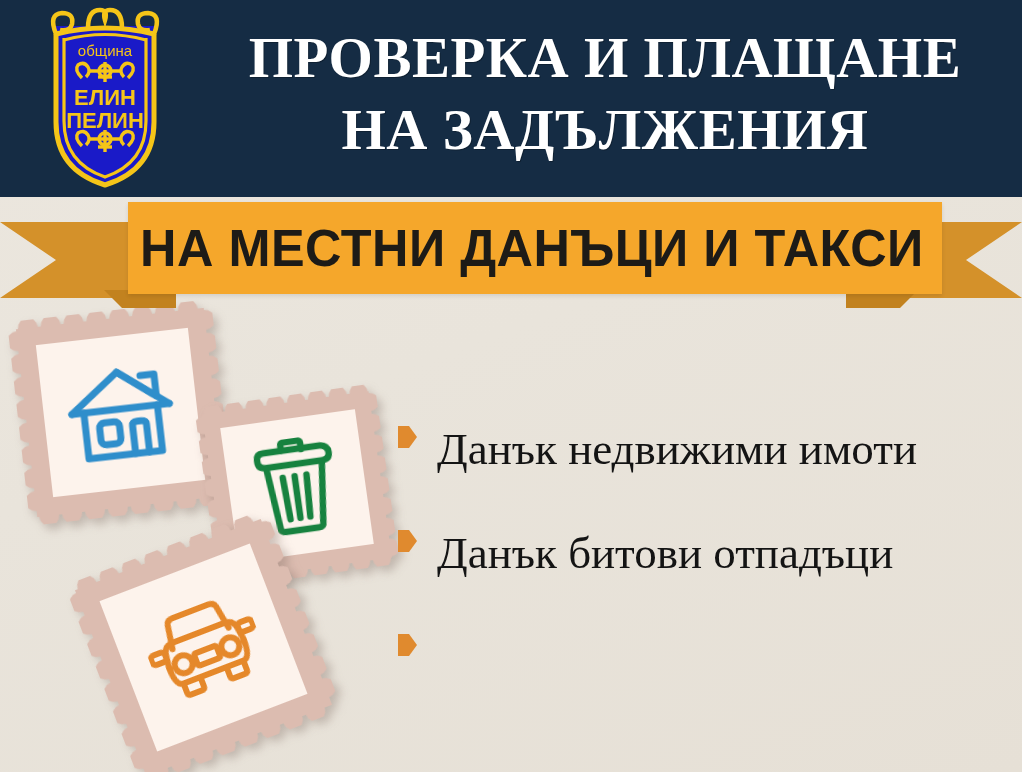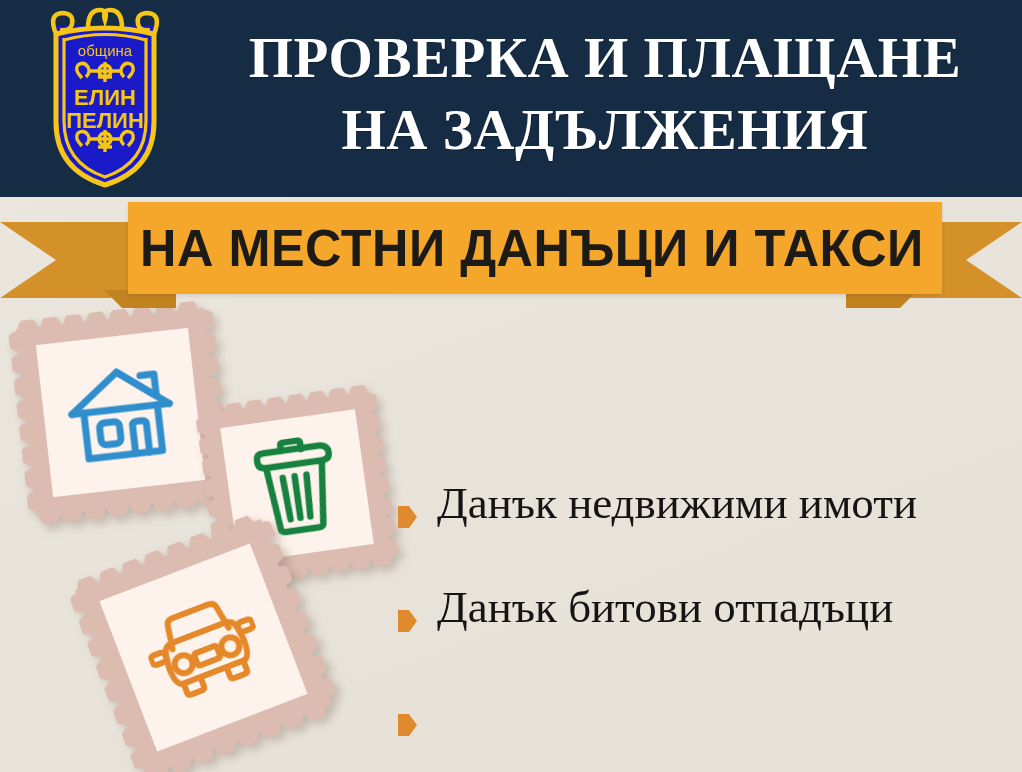--- a/index.html
+++ b/index.html
@@ -139,21 +139,21 @@
   
   .bullet-list {
     position: absolute;
     left: 398px;
     top: 424px;
     width: 620px;
     z-index: 6;
   }
   .bullet-row {
     display: flex;
-    align-items: flex-end;
+    align-items: flex-start;
     height: 104px;
   }
   .bullet-marker {
     flex: 0 0 auto;
     width: 19px;
     height: 22px;
     margin-right: 20px;
     margin-top: 2px;
     background: #e08a2e;
     clip-path: polygon(0 0, 11px 0, 19px 11px, 11px 22px, 0 22px);

